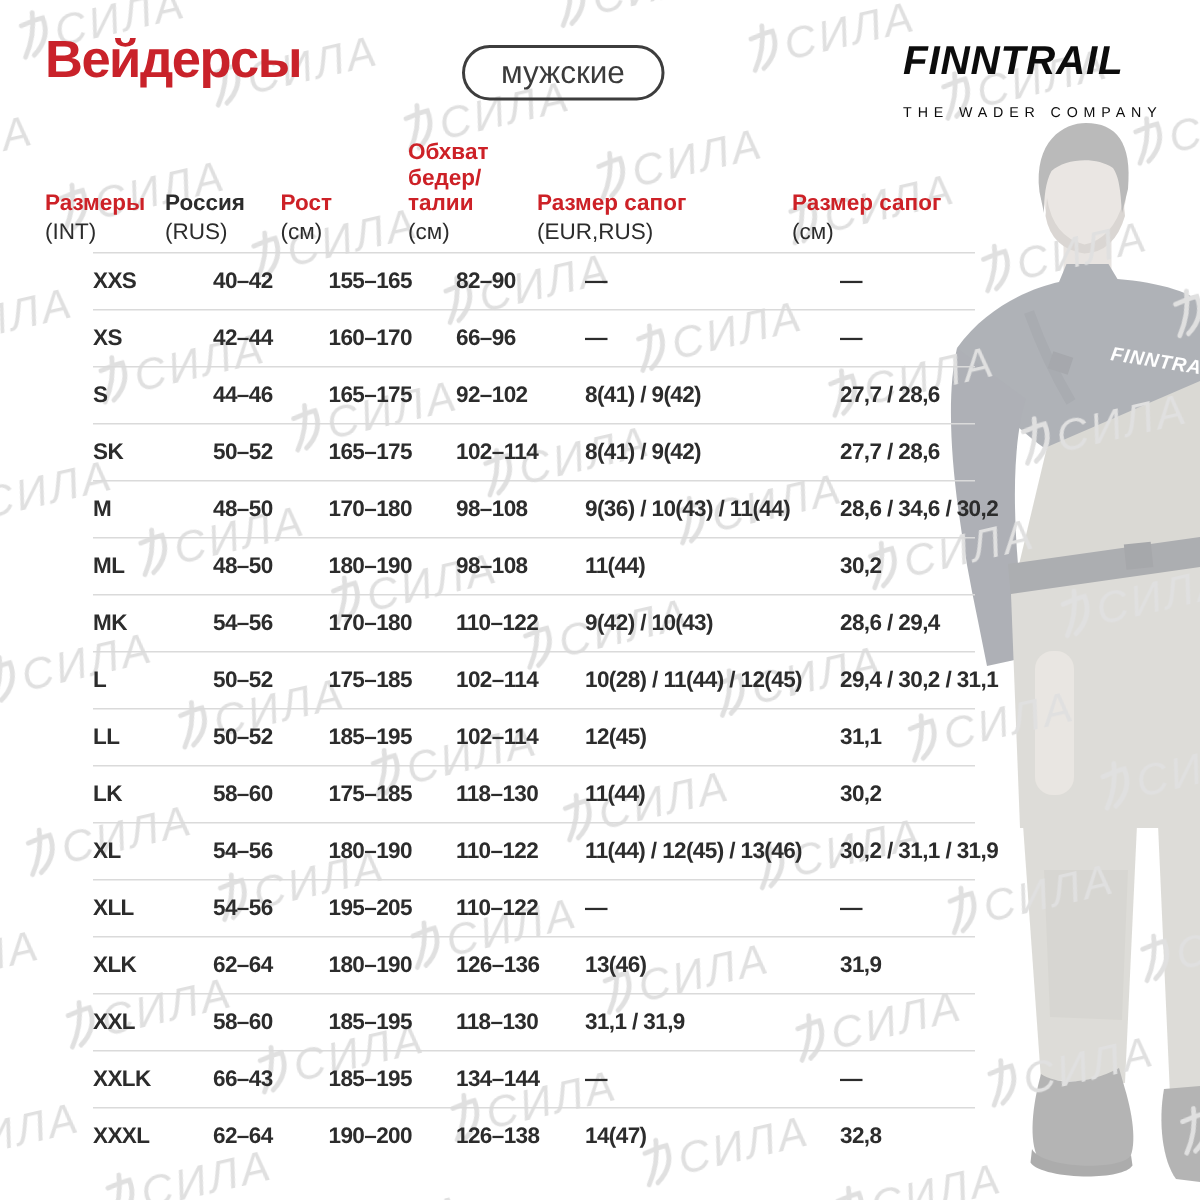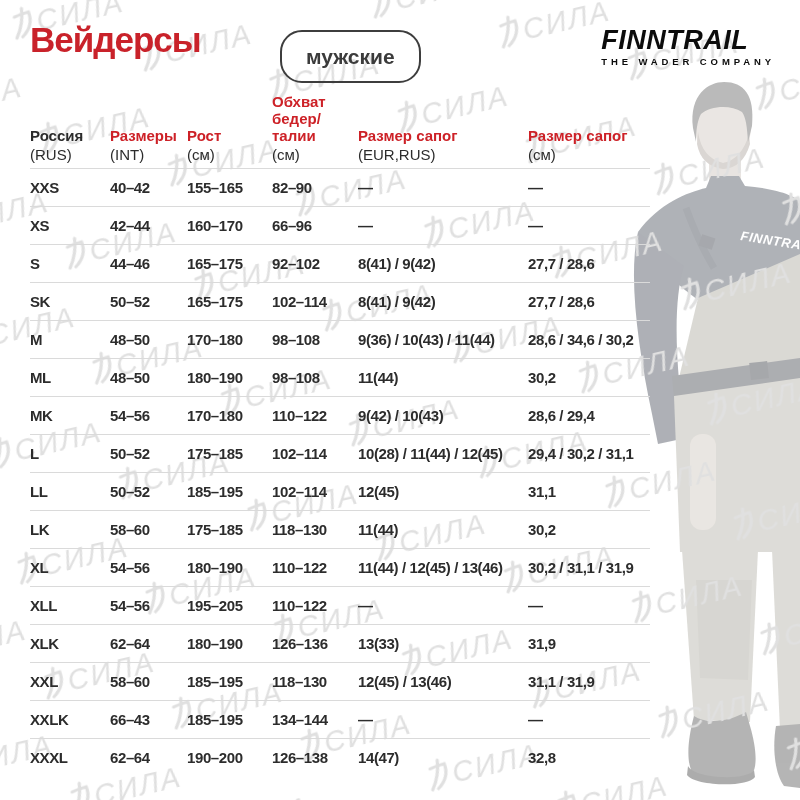--- a/index.html
+++ b/index.html
@@ -11,40 +11,40 @@
   
   #watermark { position:absolute; left:0; top:0; width:800px; height:800px; z-index:2; pointer-events:none; }
   
   #photo { position:absolute; left:600px; top:80px; width:200px; height:720px; z-index:1; }
   
   .page-title {
     position:absolute; left:30px; top:20px; z-index:3;
     font-size:35px; font-weight:800; letter-spacing:-1px; color:#c9222a;
   }
   .badge {
-    position:absolute; left:280px; top:30px; z-index:3;
-    height:53px; padding:0 24px; border:2.5px solid #3d3d3d; border-radius:22px;
-    display:flex; align-items:center; font-size:21px; color:#3b3b3b; background:transparent;font-weight:bold;
+    position:absolute; left:308px; top:30px; z-index:3;
+    height:37px; padding:0 24px; border:2.5px solid #3d3d3d; border-radius:22px;
+    display:flex; align-items:center; font-size:21px; color:#3b3b3b; background:transparent;
   }
   .logo { position:absolute; right:25px; top:25px; z-index:3; color:#0c0c0c; }
   .logo-name { font-size:27px; font-weight:900; font-style:italic; letter-spacing:0.5px; }
-  .logo-tagline { font-size:9.5px; font-weight:700; letter-spacing:3.9px; margin-top:0; }
+  .logo-tagline { font-size:9.5px; font-weight:400; letter-spacing:3.9px; margin-top:14px; }
   
   .size-table { position:absolute; left:30px; top:94px; width:620px; z-index:3; }
   .thead {
     display:grid; grid-template-columns:80px 77px 85px 86px 170px 122px;
     align-items:end; height:74px; padding-bottom:7px;
   }
   .hcell .t { font-size:15px; font-weight:700; color:#cd2127; line-height:1.12; }
   .hcell.plain .t { color:#2c2c2c; }
   .hcell.narrow .t { max-width:64px; }
   .hcell .s { font-size:15px; font-weight:400; color:#2c2c2c; margin-top:2px; }
   .row {
     display:grid; grid-template-columns:80px 77px 85px 86px 170px 122px;
-    height:38px; align-items:center; border-top:1px solid #dadada;
+    height:38px; align-items:center; border-top:1px solid #dadada;margin-left:32px;
   }
   .cell {
     font-size:15px; font-weight:700; color:#2c2c2c;
     letter-spacing:-0.4px; white-space:nowrap;
   }
 </style>
 </head>
 <body>
 
 <svg id="watermark" xmlns="http://www.w3.org/2000/svg">
@@ -103,27 +103,27 @@
 
 <h1 class="page-title">Вейдерсы</h1>
 <div class="badge">мужские</div>
 <div class="logo">
   <div class="logo-name">FINNTRAIL</div>
   <div class="logo-tagline">THE WADER COMPANY</div>
 </div>
 
 <section class="size-table">
   <div class="thead" id="thead">
+      <div class="hcell">
+        <div class="t">Размеры</div>
+        <div class="s">(INT)</div>
+      </div>
       <div class="hcell plain">
         <div class="t">Россия</div>
         <div class="s">(RUS)</div>
-      </div>
-      <div class="hcell">
-        <div class="t">Размеры</div>
-        <div class="s">(INT)</div>
       </div>
       <div class="hcell">
         <div class="t">Рост</div>
         <div class="s">(см)</div>
       </div>
       <div class="hcell narrow">
         <div class="t">Обхват бедер/ талии</div>
         <div class="s">(см)</div>
       </div>
       <div class="hcell">
@@ -230,29 +230,28 @@
         <div class="cell">195–205</div>
         <div class="cell">110–122</div>
         <div class="cell">—</div>
         <div class="cell">—</div>
       </div>
       <div class="row">
         <div class="cell">XLK</div>
         <div class="cell">62–64</div>
         <div class="cell">180–190</div>
         <div class="cell">126–136</div>
-        <div class="cell">13(33)</div>
+        <div class="cell">13(46)</div>
         <div class="cell">31,9</div>
       </div>
       <div class="row">
         <div class="cell">XXL</div>
         <div class="cell">58–60</div>
         <div class="cell">185–195</div>
         <div class="cell">118–130</div>
-        <div class="cell">12(45) / 13(46)</div>
         <div class="cell">31,1 / 31,9</div>
       </div>
       <div class="row">
         <div class="cell">XXLK</div>
         <div class="cell">66–43</div>
         <div class="cell">185–195</div>
         <div class="cell">134–144</div>
         <div class="cell">—</div>
         <div class="cell">—</div>
       </div>

